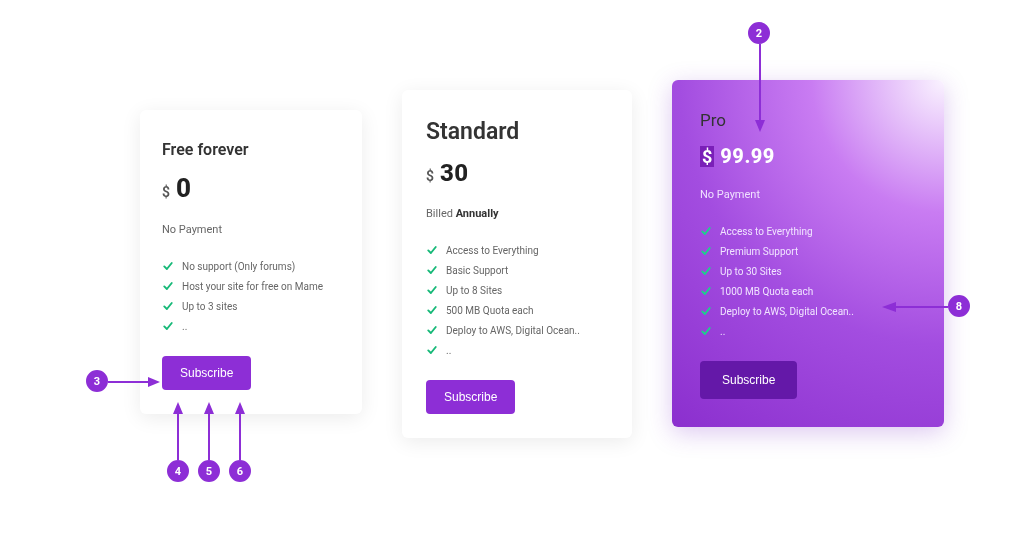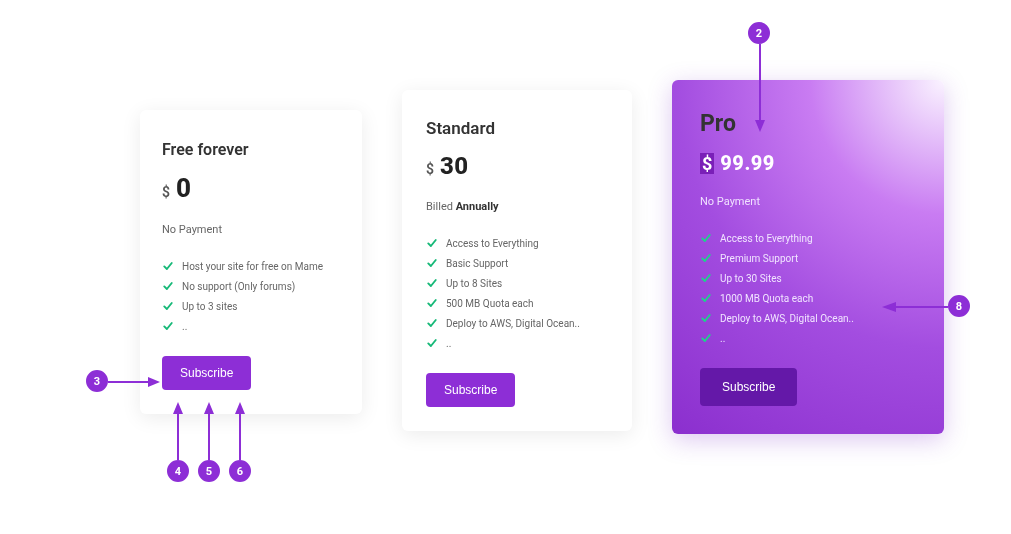--- a/index.html
+++ b/index.html
@@ -39,22 +39,22 @@
     background: radial-gradient(circle at 100% 0%, #faf3ff 0%, #c97cf2 30%, #a34de0 60%, #8b2fce 100%);
     color: #fff;
     box-shadow: 0 6px 24px rgba(120,40,200,0.25);
   }
   .plan-title {
     font-size: 16px;
     font-weight: 600;
     color: #333;
     margin-bottom: 14px;
   }
-  .card.standard .plan-title { font-size: 17px; }
-  .card.pro .plan-title { color:#333; font-size:23px; font-weight:700; }
+  .card.standard .plan-title { font-size: 23px; }
+  .card.pro .plan-title { color:#333; font-size:17px; font-weight:400; }
   .price-line { display:flex; align-items:baseline; gap:6px; margin-bottom:10px; }
   .currency {
     font-size: 14px;
     font-weight: 600;
     color: #555;
   }
   .card.pro .currency {
     background: #7a1fb8;
     color: #fff;
     font-size: 18px;
@@ -144,29 +144,29 @@
       <span class="price">0</span>
     </div>
     <div class="billing">No Payment</div>
     <ul class="features">
       <li>
           <span class="check">
             <svg viewBox="0 0 16 16">
               <path d="M3 8.5 L6.5 12 L13 4"></path>
             </svg>
           </span>
+          <span>No support (Only forums)</span>
+        </li>
+      <li>
+          <span class="check">
+            <svg viewBox="0 0 16 16">
+              <path d="M3 8.5 L6.5 12 L13 4"></path>
+            </svg>
+          </span>
           <span>Host your site for free on Mame</span>
-        </li>
-      <li>
-          <span class="check">
-            <svg viewBox="0 0 16 16">
-              <path d="M3 8.5 L6.5 12 L13 4"></path>
-            </svg>
-          </span>
-          <span>No support (Only forums)</span>
         </li>
       <li>
           <span class="check">
             <svg viewBox="0 0 16 16">
               <path d="M3 8.5 L6.5 12 L13 4"></path>
             </svg>
           </span>
           <span>Up to 3 sites</span>
         </li>
       <li>

